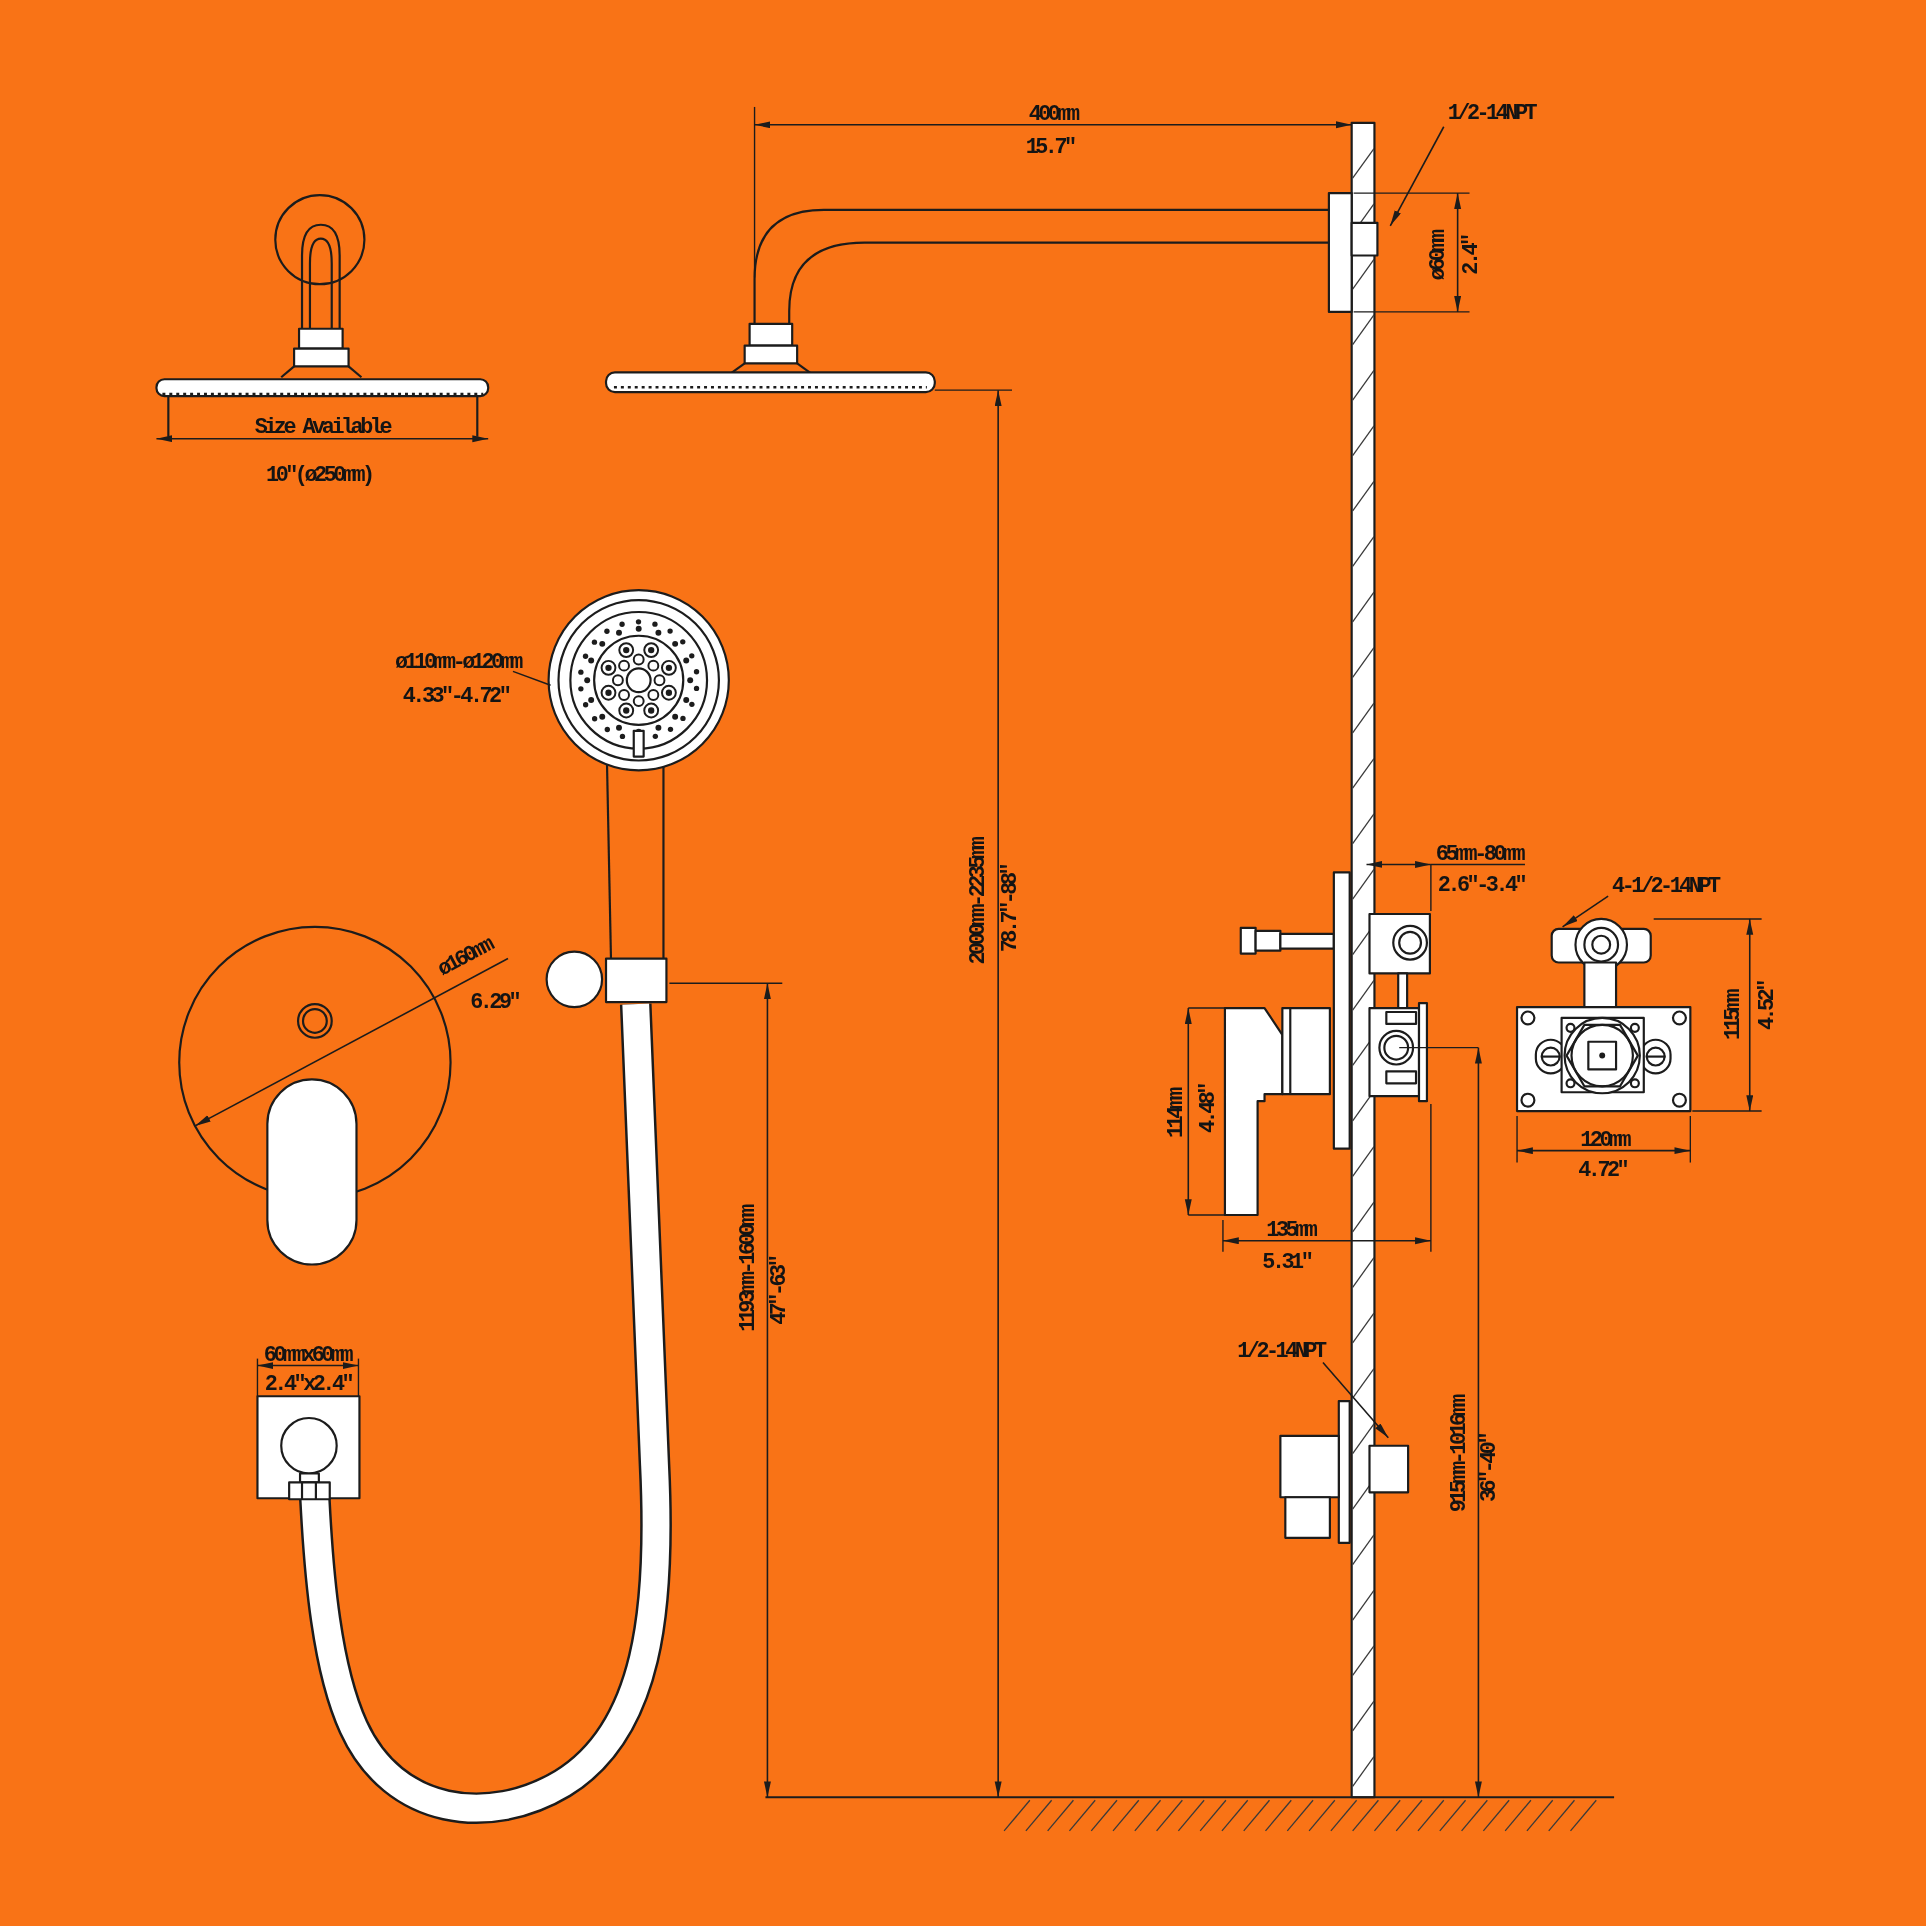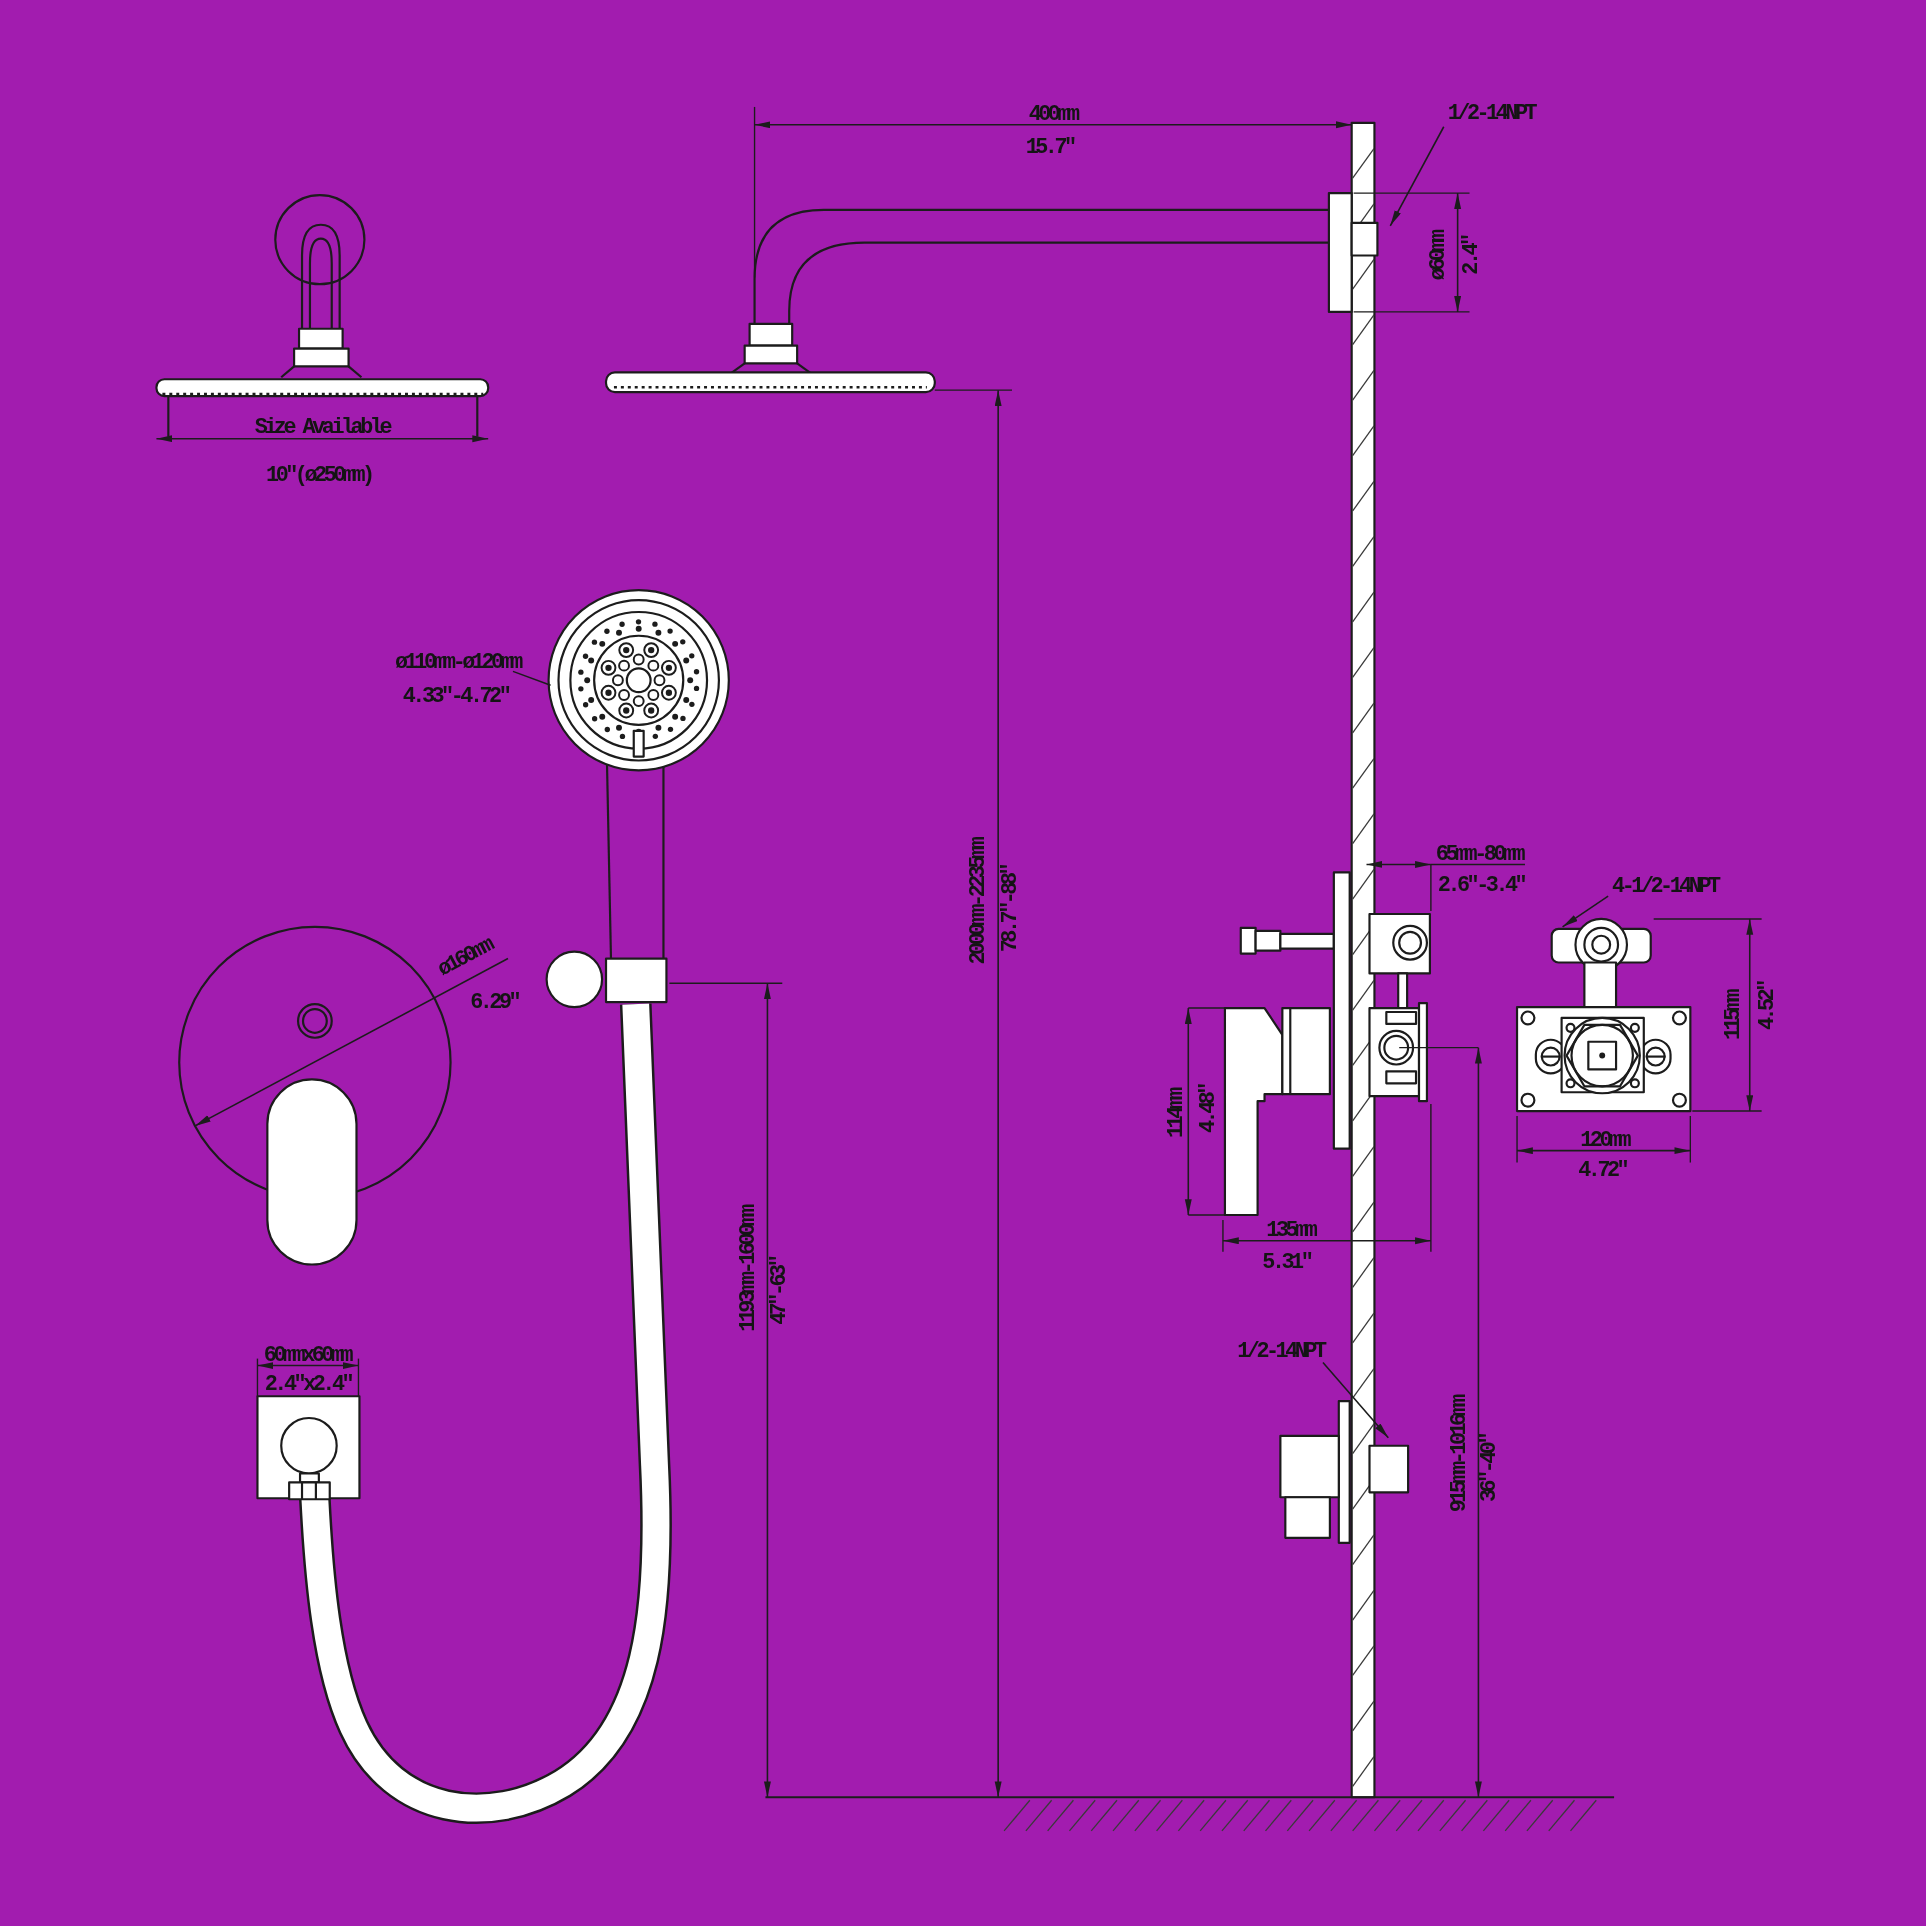--- a/index.html
+++ b/index.html
@@ -1,16 +1,16 @@
 <!DOCTYPE html>
 <html><head>
 <meta charset="utf-8">
 <style>
   html,body{margin:0;padding:0;background:#ffffff;}
-  .page{width:1927px;height:1927px;position:relative;background:#a21caf;}
+  .page{width:1927px;height:1927px;position:relative;background:#f97316;}
   svg{display:block}
   .o  {fill:none;stroke:#1c1c1c;stroke-width:2.2;stroke-linejoin:round;}
   .of {fill:#ffffff;stroke:#1c1c1c;stroke-width:2.2;stroke-linejoin:round;}
   .d  {fill:none;stroke:#1c1c1c;stroke-width:1.6;}
   .x  {fill:none;stroke:#1c1c1c;stroke-width:1.4;}
   .h  {stroke:#3a3a3a;stroke-width:1.3;}
   .dot{stroke:#1c1c1c;}
   .lbl{font:700 22px "Liberation Mono","DejaVu Sans Mono",monospace;letter-spacing:-3.5px;fill:#141414;}
   .dash{fill:none;stroke:#1c1c1c;stroke-width:2.6;stroke-dasharray:3 4;}
 </style>

